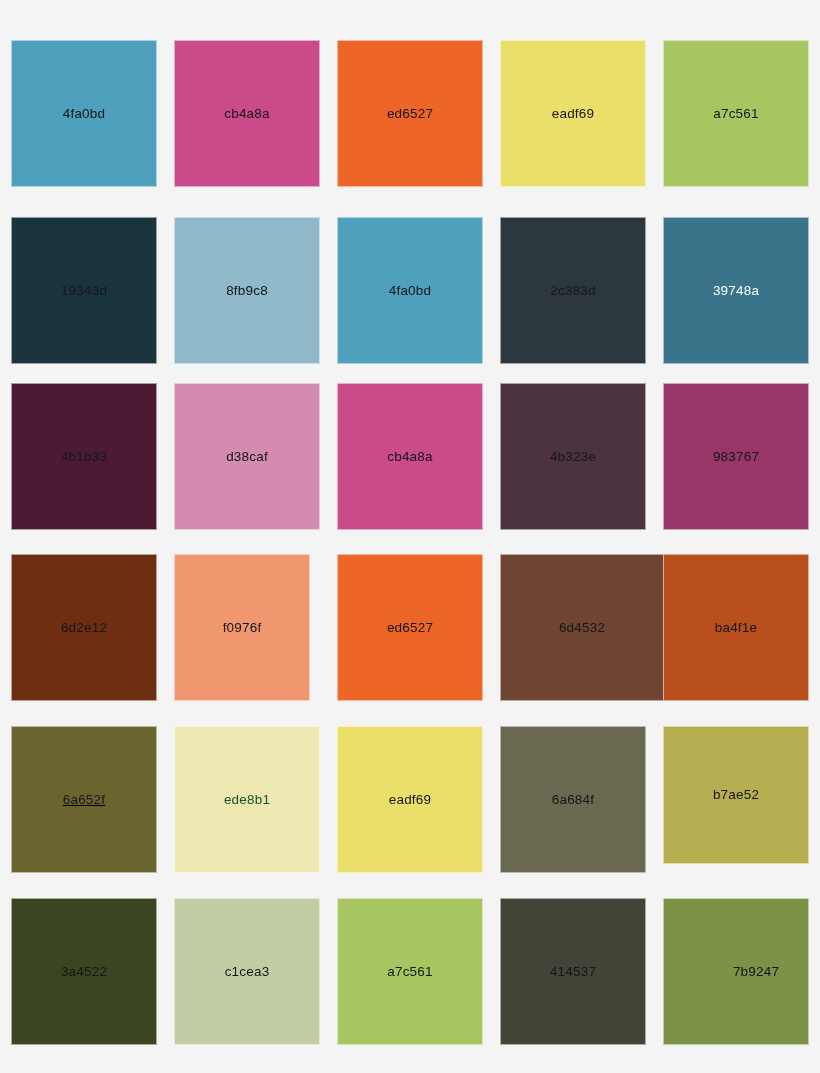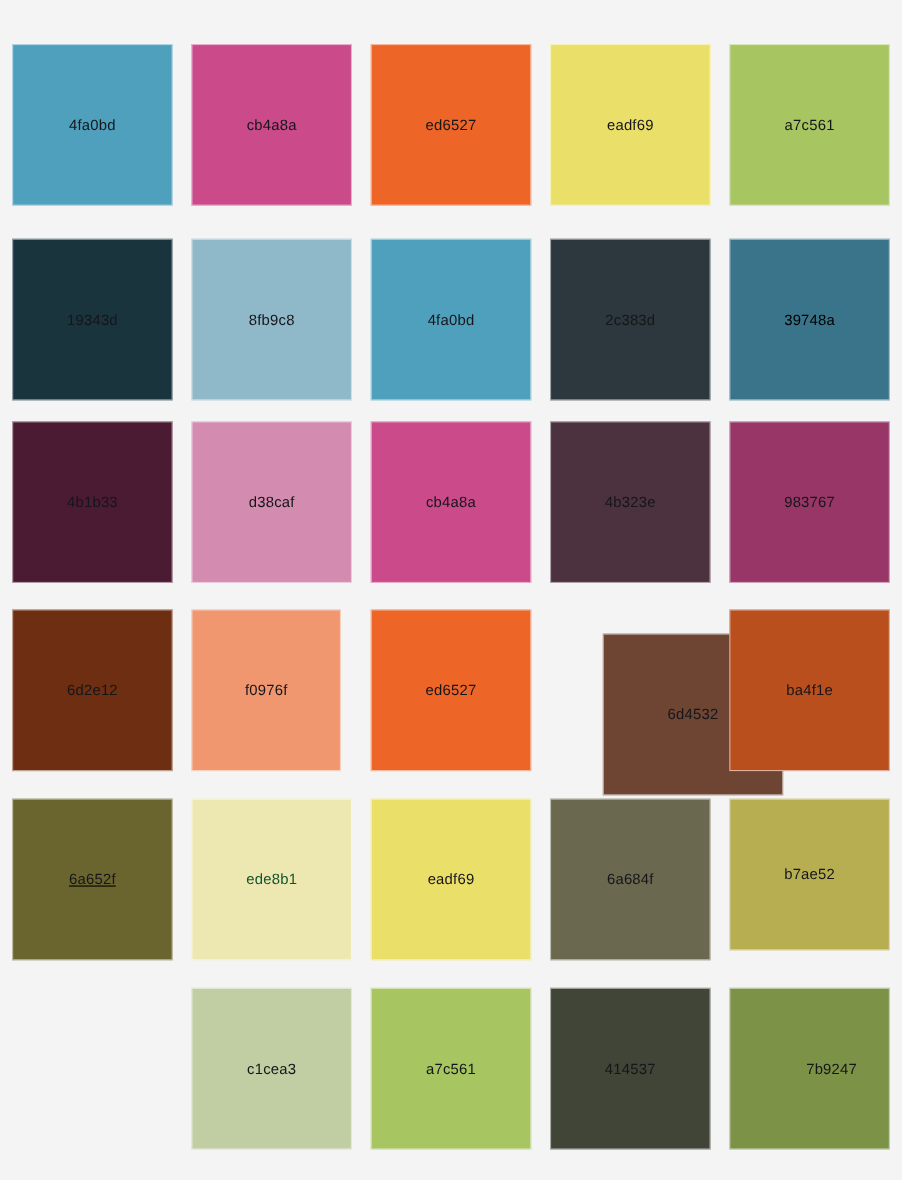--- a/index.html
+++ b/index.html
@@ -64,21 +64,21 @@
     <div class="swatch" style="left: 174px; top: 217px; width: 146px; height: 147px; background: rgb(143, 185, 200);">
       <span class="swatch-label" style="color: rgb(22, 22, 26);">8fb9c8</span>
     </div>
     <div class="swatch" style="left: 337px; top: 217px; width: 146px; height: 147px; background: rgb(79, 160, 189);">
       <span class="swatch-label" style="color: rgb(22, 22, 26);">4fa0bd</span>
     </div>
     <div class="swatch" style="left: 500px; top: 217px; width: 146px; height: 147px; background: rgb(44, 56, 61);">
       <span class="swatch-label" style="color: rgb(22, 22, 26);">2c383d</span>
     </div>
     <div class="swatch" style="left: 663px; top: 217px; width: 146px; height: 147px; background: rgb(57, 116, 138);">
-      <span class="swatch-label" style="color: #000000; text-align: right;">39748a</span>
+      <span class="swatch-label" style="color: #ffffff; text-align: right;">39748a</span>
     </div>
     <div class="swatch" style="left: 11px; top: 383px; width: 146px; height: 147px; background: rgb(75, 27, 51);">
       <span class="swatch-label" style="color: rgb(22, 22, 26);">4b1b33</span>
     </div>
     <div class="swatch" style="left: 174px; top: 383px; width: 146px; height: 147px; background: rgb(211, 140, 175);">
       <span class="swatch-label" style="color: rgb(22, 22, 26);">d38caf</span>
     </div>
     <div class="swatch" style="left: 337px; top: 383px; width: 146px; height: 147px; background: rgb(203, 74, 138);">
       <span class="swatch-label" style="color: rgb(22, 22, 26);">cb4a8a</span>
     </div>
@@ -90,41 +90,44 @@
     </div>
     <div class="swatch" style="left: 11px; top: 554px; width: 146px; height: 147px; background: rgb(109, 46, 18);">
       <span class="swatch-label" style="color: rgb(22, 22, 26);">6d2e12</span>
     </div>
     <div class="swatch" style="left: 174px; top: 554px; width: 136px; height: 147px; background: rgb(240, 151, 111);">
       <span class="swatch-label" style="color: rgb(22, 22, 26);">f0976f</span>
     </div>
     <div class="swatch" style="left: 337px; top: 554px; width: 146px; height: 147px; background: rgb(237, 101, 39);">
       <span class="swatch-label" style="color: rgb(22, 22, 26);">ed6527</span>
     </div>
-    <div class="swatch" style="left: 500px; top: 576px; width: 164px; height: 147px; background: rgb(109, 69, 50); margin-left: 48px;">
+    <div class="swatch" style="left: 500px; top: 554px; width: 164px; height: 147px; background: rgb(109, 69, 50);">
       <span class="swatch-label" style="color: rgb(22, 22, 26);">6d4532</span>
     </div>
     <div class="swatch" style="left: 663px; top: 554px; width: 146px; height: 147px; background: rgb(186, 79, 30);">
       <span class="swatch-label" style="color: rgb(22, 22, 26);">ba4f1e</span>
     </div>
     <div class="swatch" style="left: 11px; top: 726px; width: 146px; height: 147px; background: rgb(106, 101, 47); text-decoration: underline;">
       <span class="swatch-label" style="color: rgb(22, 22, 26);">6a652f</span>
     </div>
     <div class="swatch" style="left: 174px; top: 726px; width: 146px; height: 147px; background: rgb(237, 232, 177);">
       <span class="swatch-label" style="color: #14532d;">ede8b1</span>
     </div>
     <div class="swatch" style="left: 337px; top: 726px; width: 146px; height: 147px; background: rgb(234, 223, 105);">
       <span class="swatch-label" style="color: rgb(22, 22, 26);">eadf69</span>
     </div>
     <div class="swatch" style="left: 500px; top: 726px; width: 146px; height: 147px; background: rgb(106, 104, 79);">
       <span class="swatch-label" style="color: rgb(22, 22, 26);">6a684f</span>
     </div>
     <div class="swatch" style="left: 663px; top: 726px; width: 146px; height: 138px; background: rgb(183, 174, 82);">
       <span class="swatch-label" style="color: rgb(22, 22, 26);">b7ae52</span>
     </div>
+    <div class="swatch" style="left: 11px; top: 898px; width: 146px; height: 147px; background: rgb(58, 69, 34);">
+      <span class="swatch-label" style="color: rgb(22, 22, 26);">3a4522</span>
+    </div>
     <div class="swatch" style="left: 174px; top: 898px; width: 146px; height: 147px; background: rgb(193, 206, 163);">
       <span class="swatch-label" style="color: rgb(22, 22, 26);">c1cea3</span>
     </div>
     <div class="swatch" style="left: 337px; top: 898px; width: 146px; height: 147px; background: rgb(167, 197, 97);">
       <span class="swatch-label" style="color: rgb(22, 22, 26);">a7c561</span>
     </div>
     <div class="swatch" style="left: 500px; top: 898px; width: 146px; height: 147px; background: rgb(65, 69, 55);">
       <span class="swatch-label" style="color: rgb(22, 22, 26);">414537</span>
     </div>
     <div class="swatch" style="left: 663px; top: 898px; width: 146px; height: 147px; background: rgb(123, 146, 71); padding-left: 40px;">

